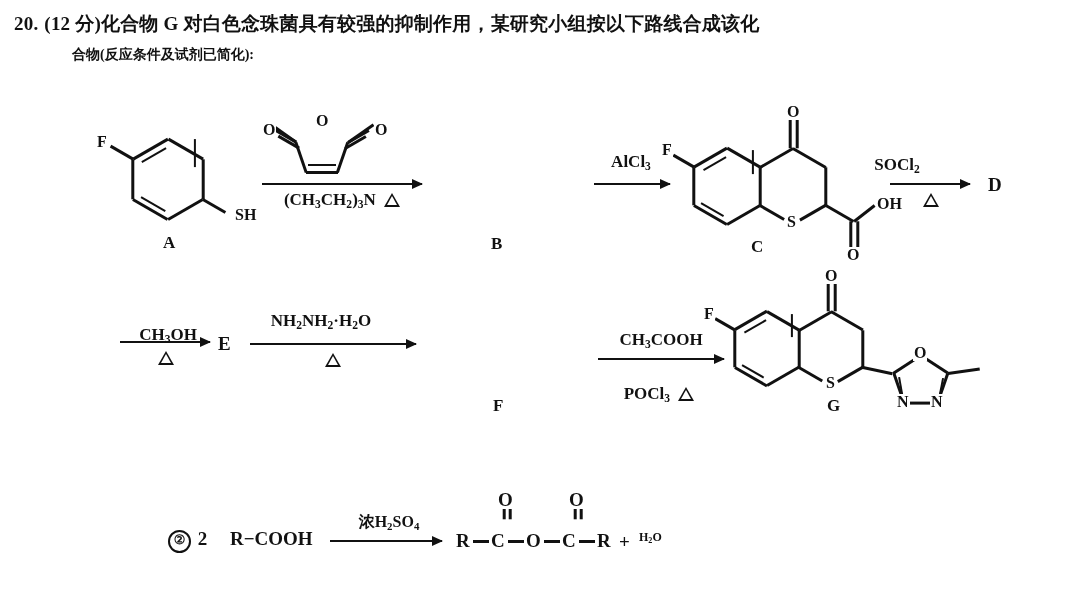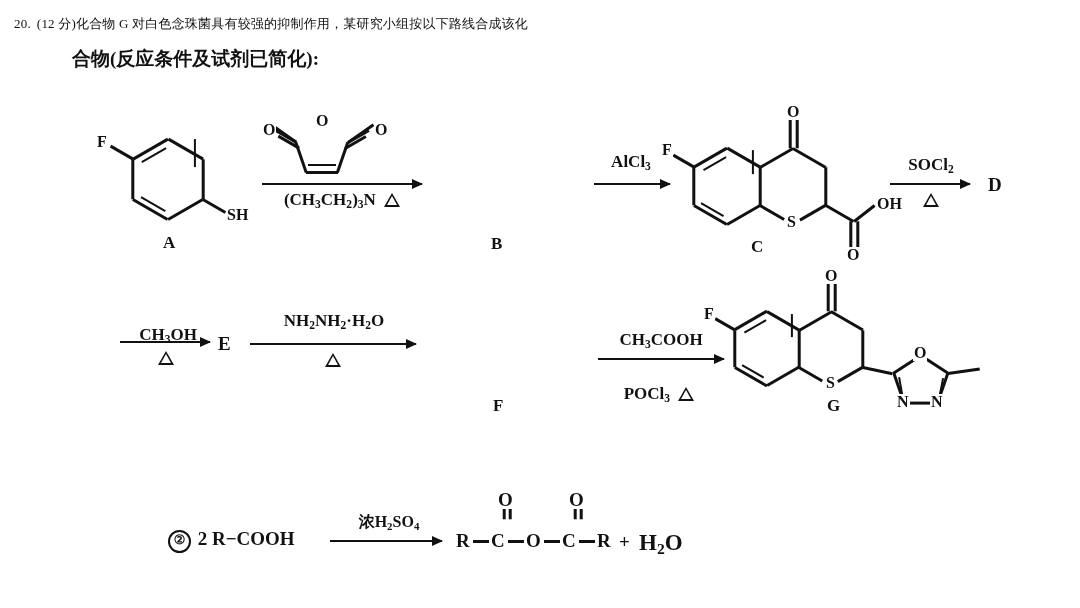--- a/index.html
+++ b/index.html
@@ -12,28 +12,28 @@
     font-family: "Liberation Serif", "DejaVu Serif", serif;
     color: #111;
     overflow: hidden;
   }
   .page { position: absolute; inset: 0; }
 
   
   .qhead {
     position: absolute; left: 14px; top: 6px;
     width: 1050px;
-    font-size: 13px; font-weight: normal;
+    font-size: 19px; font-weight: bold;
     line-height: 36px;
     letter-spacing: .2px;
   }
   .qhead .num { margin-right: 6px; }
   .qline2 {
     position: absolute; left: 72px; top: 46px;
-    font-size: 19px; font-weight: bold;
+    font-size: 14px; font-weight: bold;
   }
   .cap {
     position: absolute;
     font-weight: bold;
     font-size: 17px;
     white-space: nowrap;
   }
   .atom {
     position: absolute;
     font-weight: bold;
@@ -142,21 +142,21 @@
     <div class="bond" style="left:203px; top:158px; width:40.3px; transform:rotate(-150deg);"></div>
 
     <div class="bond thin" style="left:166px; top:147px; width:28px; transform:rotate(150deg);"></div>
     <div class="bond thin" style="left:141px; top:196px; width:28px; transform:rotate(30deg);"></div>
     <div class="bond thin" style="left:195px; top:166px; width:28px; transform:rotate(-90deg);"></div>
 
     <div class="bond" style="left:133px; top:158px; width:26px; transform:rotate(210deg);"></div>
     <span class="atom" style="left:96px; top:134px;">F</span>
 
     <div class="bond" style="left:203px; top:198px; width:26px; transform:rotate(30deg);"></div>
-    <span class="atom" style="left:226px; top:207px;">SH</span>
+    <span class="atom" style="left:234px; top:207px;">SH</span>
     <span class="cap" style="left:163px; top:233px;">A</span>
   </div>
 
   <div>
 
     <div>
 
       <div class="bond" style="left:296px; top:141px; width:31.3px; transform:rotate(-145deg);"></div>
       <div class="bond" style="left:348px; top:141px; width:31.3px; transform:rotate(-35deg);"></div>
       <div class="bond" style="left:296px; top:141px; width:31.6px; transform:rotate(71deg);"></div>
@@ -216,39 +216,39 @@
     <div class="bond" style="left:826px; top:204px; width:32px; transform:rotate(30deg);"></div>
     <div class="bond" style="left:854px; top:220px; width:26px; transform:rotate(-38deg);"></div>
     <span class="atom" style="left:876px; top:196px;">OH</span>
     <div class="bond" style="left:851px; top:220px; width:26px; transform:rotate(90deg);"></div>
     <div class="bond" style="left:858px; top:220px; width:26px; transform:rotate(90deg);"></div>
     <span class="atom" style="left:846px; top:247px;">O</span>
     <span class="cap" style="left:751px; top:237px;">C</span>
   </div>
 
   <div>
-    <div class="rx-top" style="left:886px; top:155px; width:90px;">SOCl<sub>2</sub></div>
+    <div class="rx-top" style="left:852px; top:155px; width:90px;">SOCl<sub>2</sub></div>
     <div class="arrow" style="left:890px; top:183px; width:80px;"></div>
     <div class="rx-bot" style="left:886px; top:190px; width:90px;">
       <span class="tri-wrap"><span class="tri"></span></span>
     </div>
   </div>
   <span class="cap" style="left:988px; top:174px; font-size:19px;">D</span>
 
   <div>
     <div class="rx-top" style="left:118px; top:325px; width:100px;">CH<sub>3</sub>OH</div>
     <div class="arrow" style="left:120px; top:341px; width:90px;"></div>
     <div class="rx-bot" style="left:118px; top:348px; width:96px;">
       <span class="tri-wrap"><span class="tri"></span></span>
     </div>
   </div>
   <span class="cap" style="left:218px; top:333px; font-size:19px;">E</span>
 
   <div>
-    <div class="rx-top" style="left:249px; top:311px; width:170px;font-family:Liberation Serif, serif;">NH<sub>2</sub>NH<sub>2</sub>·H<sub>2</sub>O</div>
+    <div class="rx-top" style="left:236px; top:311px; width:170px;font-family:Liberation Serif, serif;">NH<sub>2</sub>NH<sub>2</sub>·H<sub>2</sub>O</div>
     <div class="arrow" style="left:250px; top:343px; width:166px;"></div>
     <div class="rx-bot" style="left:248px; top:350px; width:170px;">
       <span class="tri-wrap"><span class="tri"></span></span>
     </div>
   </div>
 
   <span class="cap" style="left:493px; top:396px;">F</span>
 
   <div>
     <div class="rx-top" style="left:596px; top:330px; width:130px;">CH<sub>3</sub>COOH</div>
@@ -300,21 +300,21 @@
     <span class="atom" style="left:930px; top:394px;">N</span>
 
     <div class="bond" style="left:948px; top:372px; width:32px; transform:rotate(-8deg);"></div>
     <span class="cap" style="left:827px; top:396px;">G</span>
   </div>
 
 
   <div class="eq2">
     <span class="circnum">②</span>
     <span>2</span>
-    <span style="margin-left:0;">R−COOH</span>
+    <span style="margin-left:18px;">R−COOH</span>
   </div>
 
   <div>
     <div class="rx-top" style="left:334px; top:512px; width:110px; font-size:16px;">浓H<sub>2</sub>SO<sub>4</sub></div>
     <div class="arrow" style="left:330px; top:540px; width:112px;"></div>
   </div>
 
   <div>
     <span class="atom" style="left:455px; top:531px; font-size:19px;">R</span>
     <div class="bond" style="left:473px; top:540px; width:16px;"></div>
@@ -325,16 +325,16 @@
     <div class="bond" style="left:508px; top:540px; width:16px;"></div>
     <span class="atom" style="left:525px; top:531px; font-size:19px;">O</span>
     <div class="bond" style="left:544px; top:540px; width:16px;"></div>
     <span class="atom" style="left:561px; top:531px; font-size:19px;">C</span>
     <div class="bond" style="left:575px; top:518px; width:20px; transform:rotate(-90deg);"></div>
     <div class="bond" style="left:581px; top:518px; width:20px; transform:rotate(-90deg);"></div>
     <span class="atom" style="left:568px; top:490px; font-size:19px;">O</span>
     <div class="bond" style="left:579px; top:540px; width:16px;"></div>
     <span class="atom" style="left:596px; top:531px; font-size:19px;">R</span>
     <span class="atom" style="left:618px; top:532px; font-size:19px;">+</span>
-    <span class="atom" style="left:638px; top:531px; font-size:23px;">H<sub>2</sub>O</span>
+    <span class="atom" style="left:638px; top:531px; font-size:12px;">H<sub>2</sub>O</span>
   </div>
 
 </div>
 
 </body></html>

